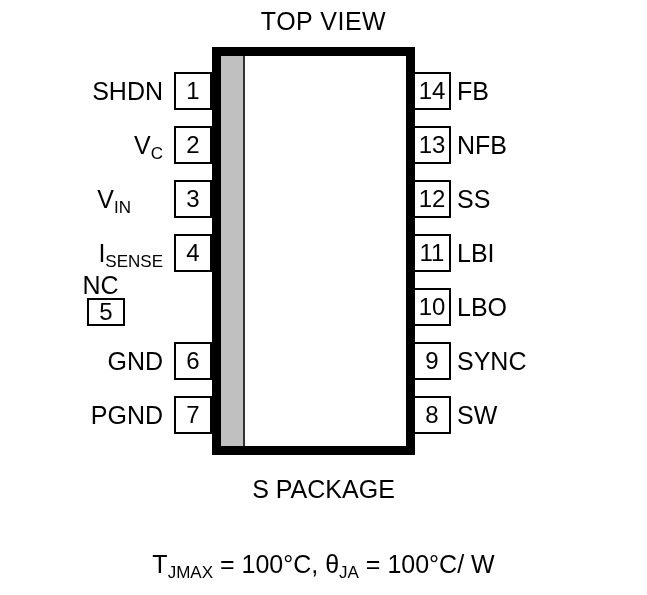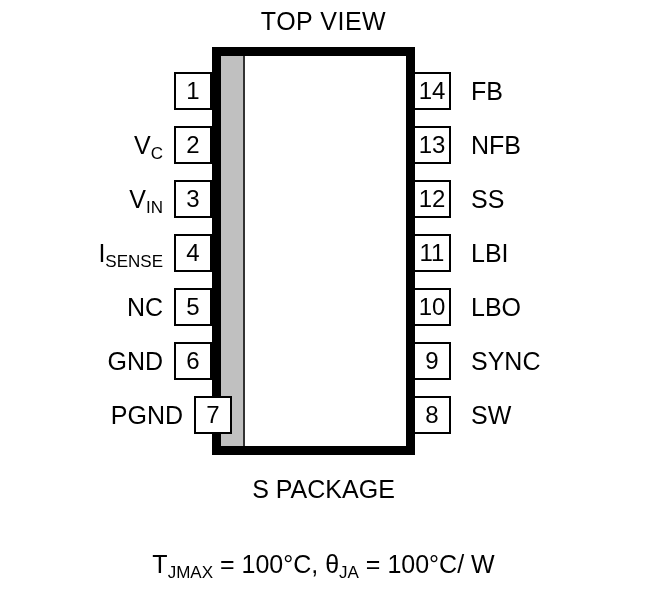--- a/index.html
+++ b/index.html
@@ -76,21 +76,21 @@
     width: 233px;
     justify-content: flex-start;
   }
 
   .pin-label {
     font-size: 25px;
     line-height: 25px;
     white-space: nowrap;
   }
   .pin-row.left .pin-label { margin-right: 11px; }
-  .pin-row.right .pin-label { margin-left: 20px; }
+  .pin-row.right .pin-label { margin-left: 6px; }
 
   .pin-label sub {
     font-size: 17px;
     line-height: 0;
     vertical-align: baseline;
     position: relative;
     top: 5px;
   }
 
   .pin-box {
@@ -131,43 +131,44 @@
 
 <div id="pinout-figure">
 
   <div class="fig-title">TOP VIEW</div>
 
   <div class="pkg-body"></div>
   <div class="pkg-stripe"></div>
 
   <div id="left-pins">
       <div class="pin-row left" style="top: 72px;">
+        <div class="pin-label"><span>SHDN</span></div>
         <div class="pin-box">1</div>
       </div>
       <div class="pin-row left" style="top: 126px;">
         <div class="pin-label"><span>V</span><sub>C</sub></div>
         <div class="pin-box">2</div>
       </div>
-      <div class="pin-row left" style="top: 180px;">
+      <div class="pin-row left" style="top: 180px; gap: 32px;">
         <div class="pin-label"><span>V</span><sub>IN</sub></div>
         <div class="pin-box">3</div>
       </div>
       <div class="pin-row left" style="top: 234px; align-items: center;">
         <div class="pin-label"><span>I</span><sub>SENSE</sub></div>
         <div class="pin-box">4</div>
       </div>
-      <div class="pin-row left" style="top: 288px;">
+      <div class="pin-row left" style="top: 288px; flex-direction: column;">
         <div class="pin-label"><span>NC</span></div>
         <div class="pin-box">5</div>
       </div>
       <div class="pin-row left" style="top: 342px;">
         <div class="pin-label"><span>GND</span></div>
         <div class="pin-box">6</div>
       </div>
-      <div class="pin-row left" style="top: 396px; padding-left: 20px;">
+      <div class="pin-row left" style="top: 396px;">
         <div class="pin-label"><span>PGND</span></div>
         <div class="pin-box">7</div>
       </div>
     </div>
   <div id="right-pins">
       <div class="pin-row right" style="top: 72px;">
         <div class="pin-box">14</div>
         <div class="pin-label"><span>FB</span></div>
       </div>
       <div class="pin-row right" style="top: 126px;">

